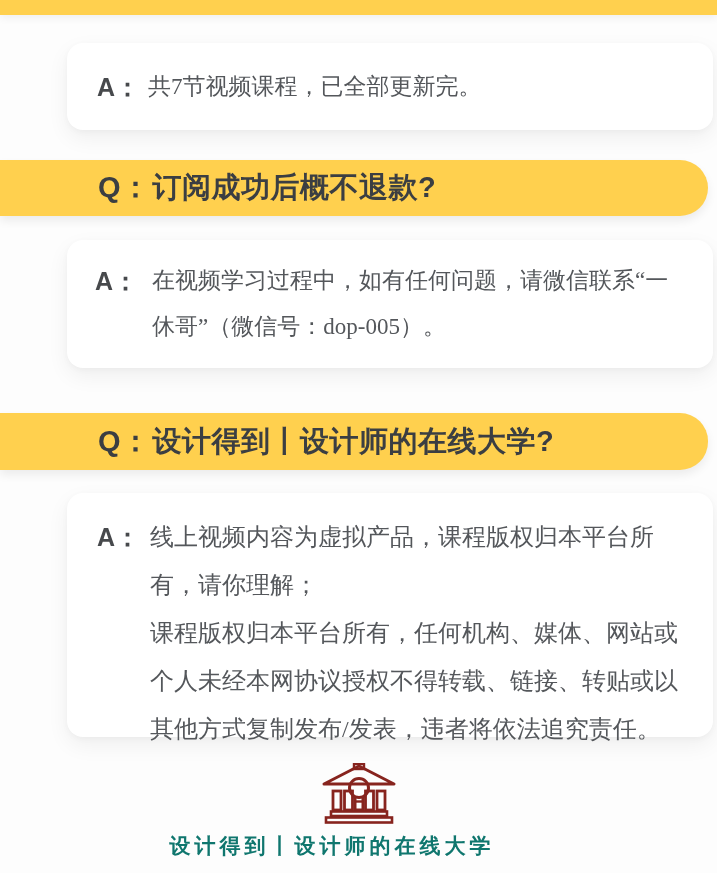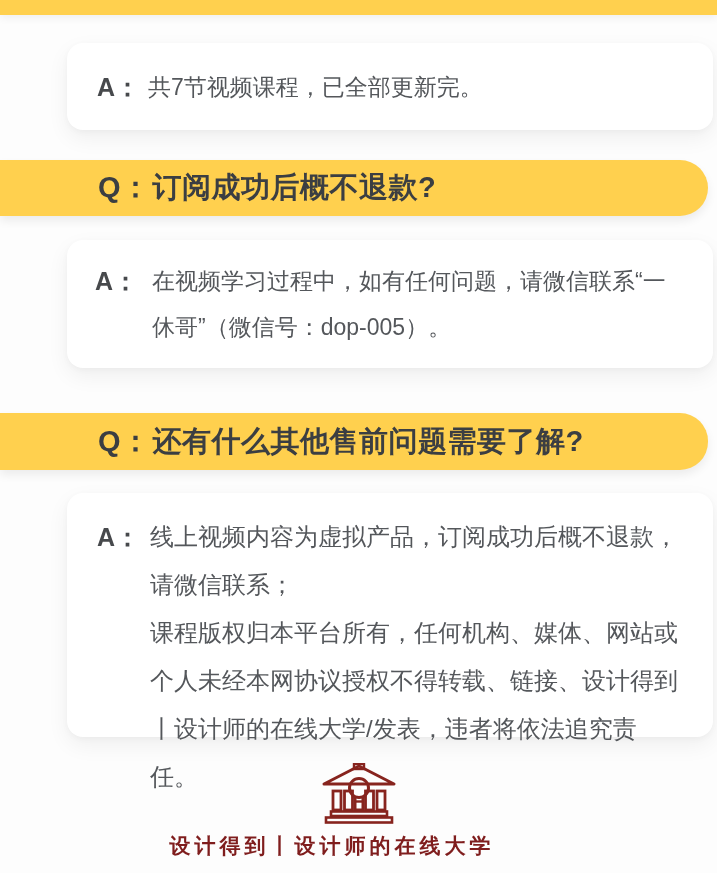--- a/index.html
+++ b/index.html
@@ -65,21 +65,21 @@
     font-size: 23px;
   }
   .a-label {
     flex: 0 0 auto;
     font-weight: bold;
     font-size: 25px;
     color: #47494c;
     margin-right: 8px;
     line-height: inherit;
   }
-  .a-text { flex: 1 1 auto; }
+  .a-text { flex: 1 1 auto; font-family: Liberation Serif, serif; }
   .a-text p { margin: 0; }
 
   .card1 {
     top: 43px; height: 87px;
     align-items: center;
     padding: 0 30px;
     line-height: 30px;
   }
   .card2 {
     top: 240px; height: 128px;
@@ -105,21 +105,21 @@
     transform: translateX(-50%);
     width: 76px;
     height: 61px;
   }
   .tagline {
     position: absolute;
     top: 832px;
     left: 0;
     width: 664px;
     text-align: center;
-    color: #7f1d1d;
+    color: #0f766e;
     font-size: 21px;
     font-weight: bold;
     letter-spacing: 4px;
   }
 </style>
 </head>
 <body>
 
 <div class="stage">
 
@@ -135,28 +135,28 @@
     <span class="q-text">订阅成功后概不退款?</span>
   </div>
 
   <div class="a-card card2">
     <span class="a-label">A：</span>
     <span class="a-text">在视频学习过程中，如有任何问题，请微信联系“一休哥”（微信号：dop-005）。</span>
   </div>
 
   <div class="q-banner q2">
     <span class="q-label">Q：</span>
-    <span class="q-text">还有什么其他售前问题需要了解?</span>
+    <span class="q-text">设计得到丨设计师的在线大学?</span>
   </div>
 
   <div class="a-card card3">
     <span class="a-label">A：</span>
     <span class="a-text">
-      <p>线上视频内容为虚拟产品，订阅成功后概不退款，请微信联系；</p>
-      <p>课程版权归本平台所有，任何机构、媒体、网站或个人未经本网协议授权不得转载、链接、设计得到丨设计师的在线大学/发表，违者将依法追究责任。</p>
+      <p>线上视频内容为虚拟产品，课程版权归本平台所有，请你理解；</p>
+      <p>课程版权归本平台所有，任何机构、媒体、网站或个人未经本网协议授权不得转载、链接、转贴或以其他方式复制发布/发表，违者将依法追究责任。</p>
     </span>
   </div>
 
   <div class="footer-logo">
     <svg width="76" height="61" viewBox="0 0 76 61" fill="none" xmlns="http://www.w3.org/2000/svg">
 
       <rect x="33" y="1" width="10" height="5" stroke="#87241E" stroke-width="2.4" fill="none"></rect>
 
       <path d="M38 3 L73 21 L3 21 Z" stroke="#87241E" stroke-width="3" fill="none" stroke-linejoin="round"></path>
 

